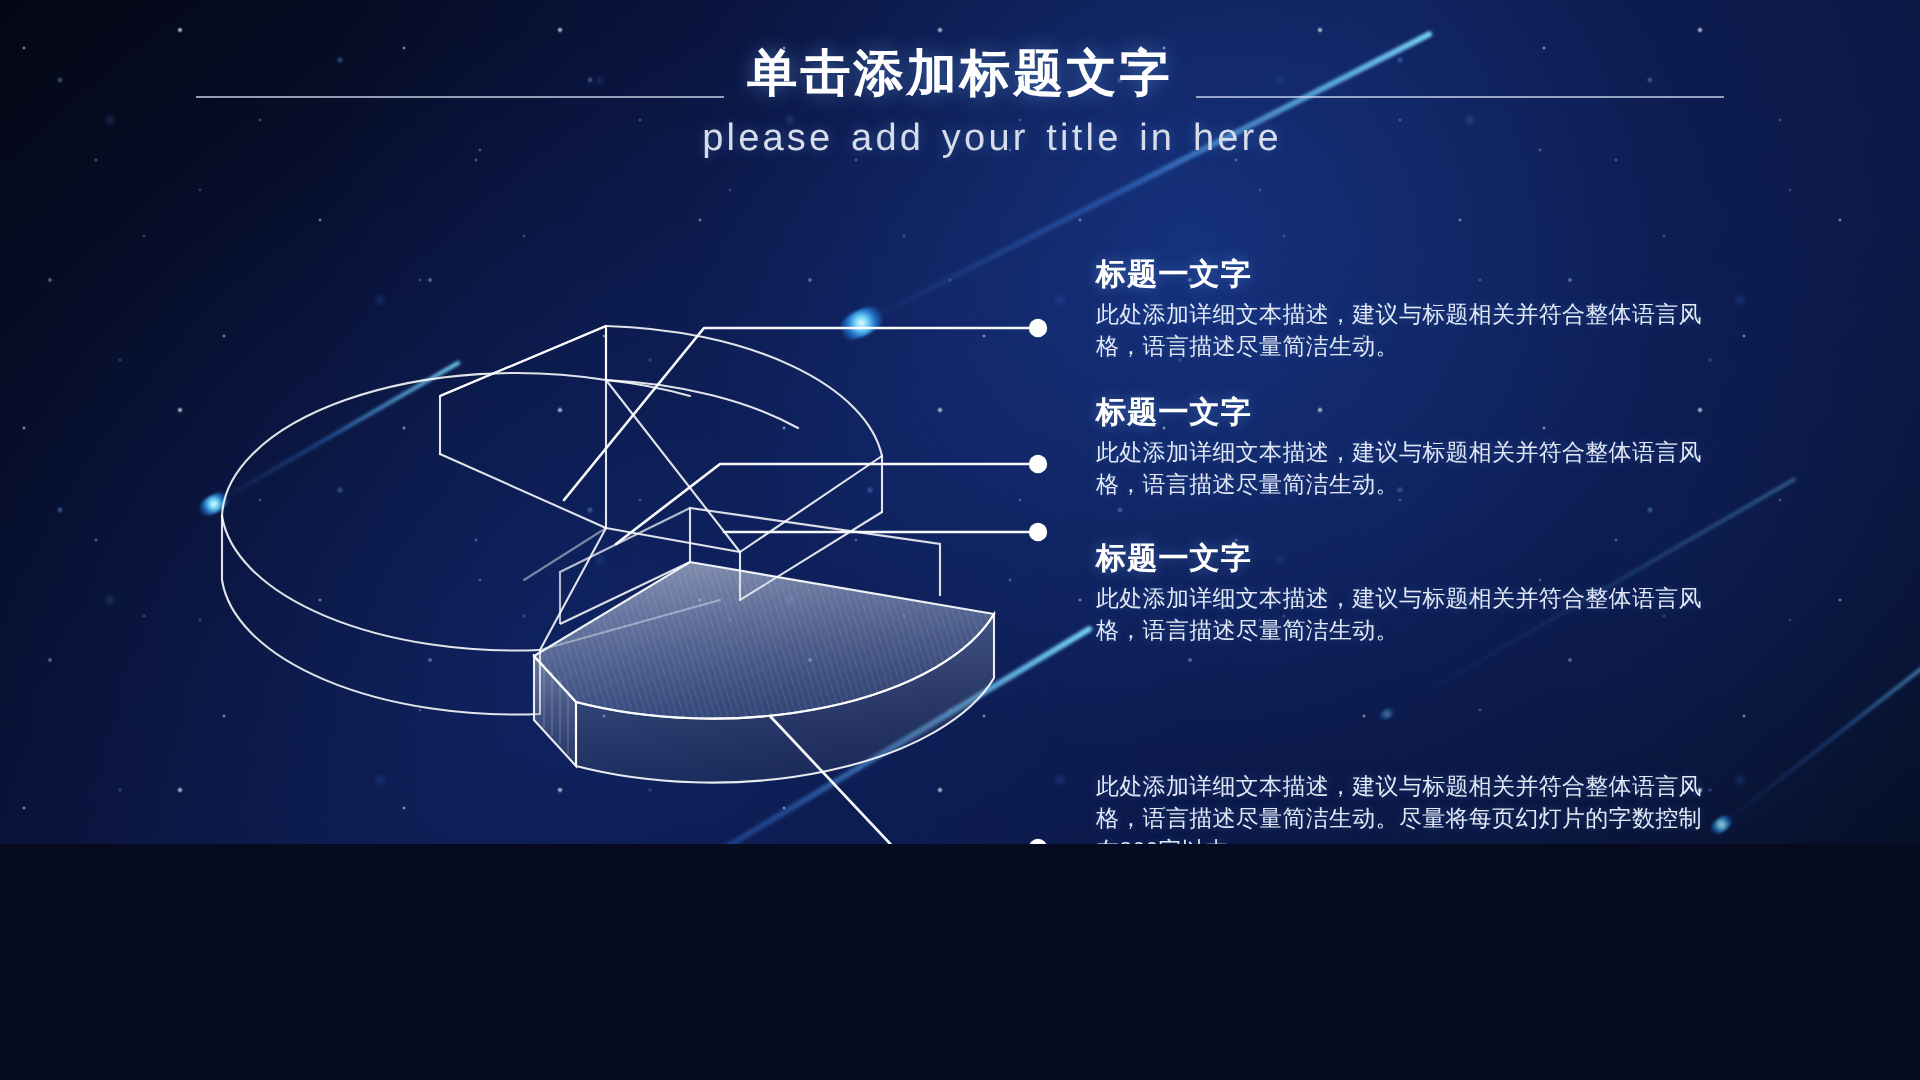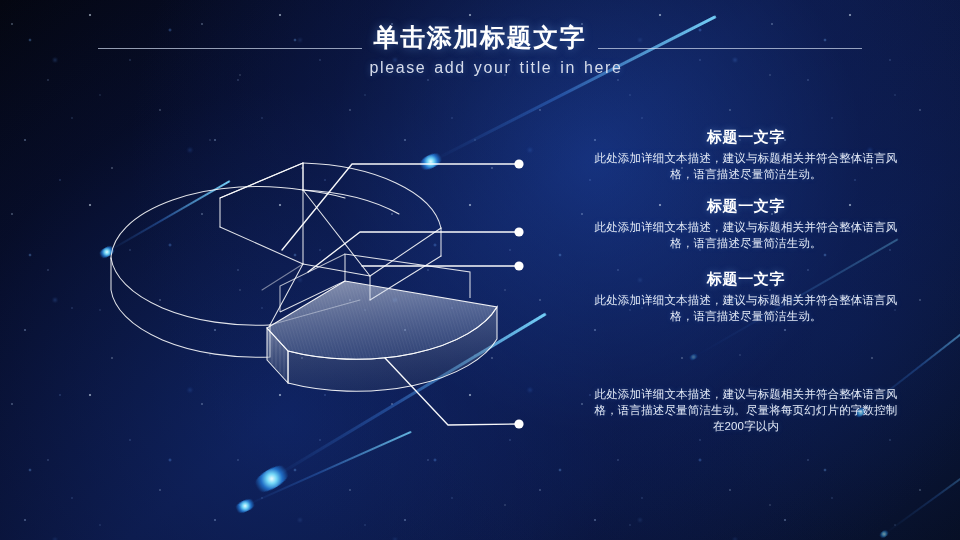--- a/index.html
+++ b/index.html
@@ -3,21 +3,21 @@
 <meta charset="utf-8">
 <style>
   html,body{margin:0;padding:0;}
   body{
     width:960px;height:540px;overflow:hidden;
     background:#070b20;
     font-family:"Liberation Sans","DejaVu Sans",sans-serif;
     -webkit-font-smoothing:antialiased;
   }
   #slide{
-    position:relative;width:960px;height:540px;overflow:hidden;
+    position:relative;width:960px;height:422px;overflow:hidden;
     background:
       radial-gradient(circle at 62% 30%, rgba(30,70,170,0.55) 0%, rgba(16,36,104,0.30) 38%, rgba(0,0,0,0) 66%),
       radial-gradient(circle at 30% 78%, rgba(20,55,150,0.40) 0%, rgba(8,20,70,0.18) 42%, rgba(0,0,0,0) 70%),
       radial-gradient(circle at 88% 62%, rgba(16,48,130,0.30) 0%, rgba(0,0,0,0) 55%),
       linear-gradient(140deg,#04060f 0%, #070d27 22%, #0c1740 48%, #0a1336 72%, #050914 100%);
   }
   
   .stars{position:absolute;inset:0;pointer-events:none;}
   #stars-a{
     background-image:
@@ -66,27 +66,27 @@
   
   #header{position:absolute;left:0;right:0;top:22px;text-align:center;}
   .rule{position:absolute;top:26px;height:1px;background:rgba(215,225,245,.68);}
   #rule-left{left:98px;width:264px;}
   #rule-right{left:598px;width:264px;}
   #title{
     font-size:25px;font-weight:bold;color:#ffffff;letter-spacing:1.6px;
     line-height:30px;text-shadow:0 0 10px rgba(120,180,255,.45);
   }
   #subtitle{
-    margin-top:7px;font-size:16px;color:#d6dcea;letter-spacing:1.6px;
+    margin-top:7px;font-size:19px;color:#d6dcea;letter-spacing:1.6px;
     word-spacing:2px;text-shadow:0 0 6px rgba(110,170,255,.35);padding-left:32px;
   }
   
   #pie-wrap{position:absolute;left:0;top:0;width:960px;height:540px;}
   
-  .block{position:absolute;left:592px;width:308px;text-align:center;}
+  .block{position:absolute;left:548px;width:308px;}
   .block h3{
     margin:0 0 3px 0;font-size:15px;font-weight:bold;color:#ffffff;
     letter-spacing:.6px;text-shadow:0 0 7px rgba(120,180,255,.4);
   }
   .block p{
     margin:0;font-size:11.5px;line-height:16px;color:#e2e8f4;
     letter-spacing:.15px;text-shadow:0 0 5px rgba(60,110,200,.45);
   }
   #block-1{top:128px;}
   #block-2{top:197px;}

